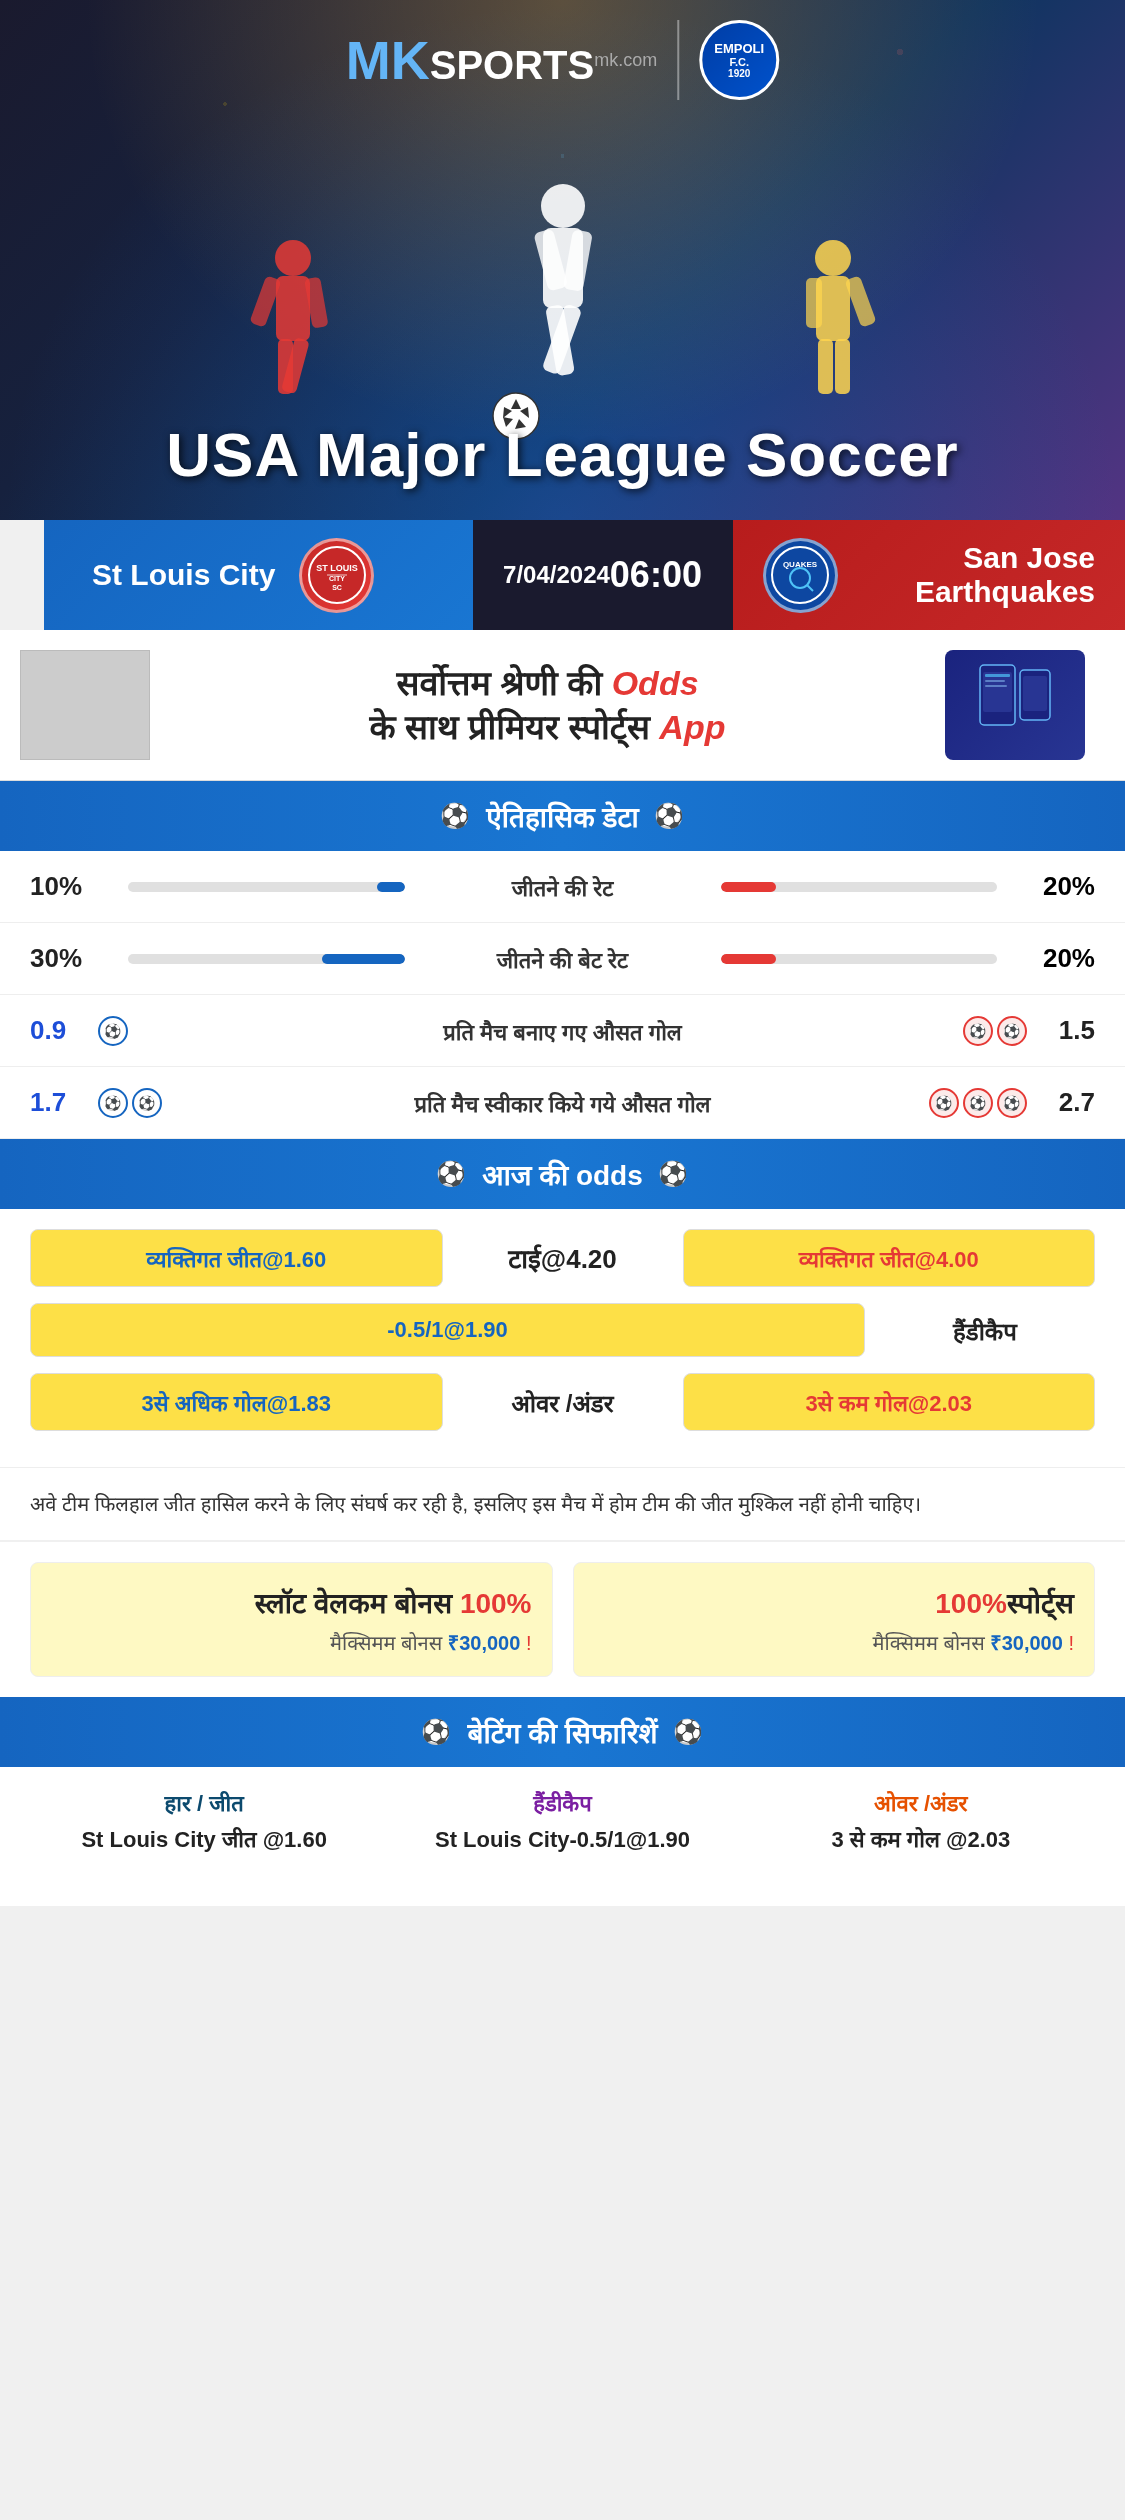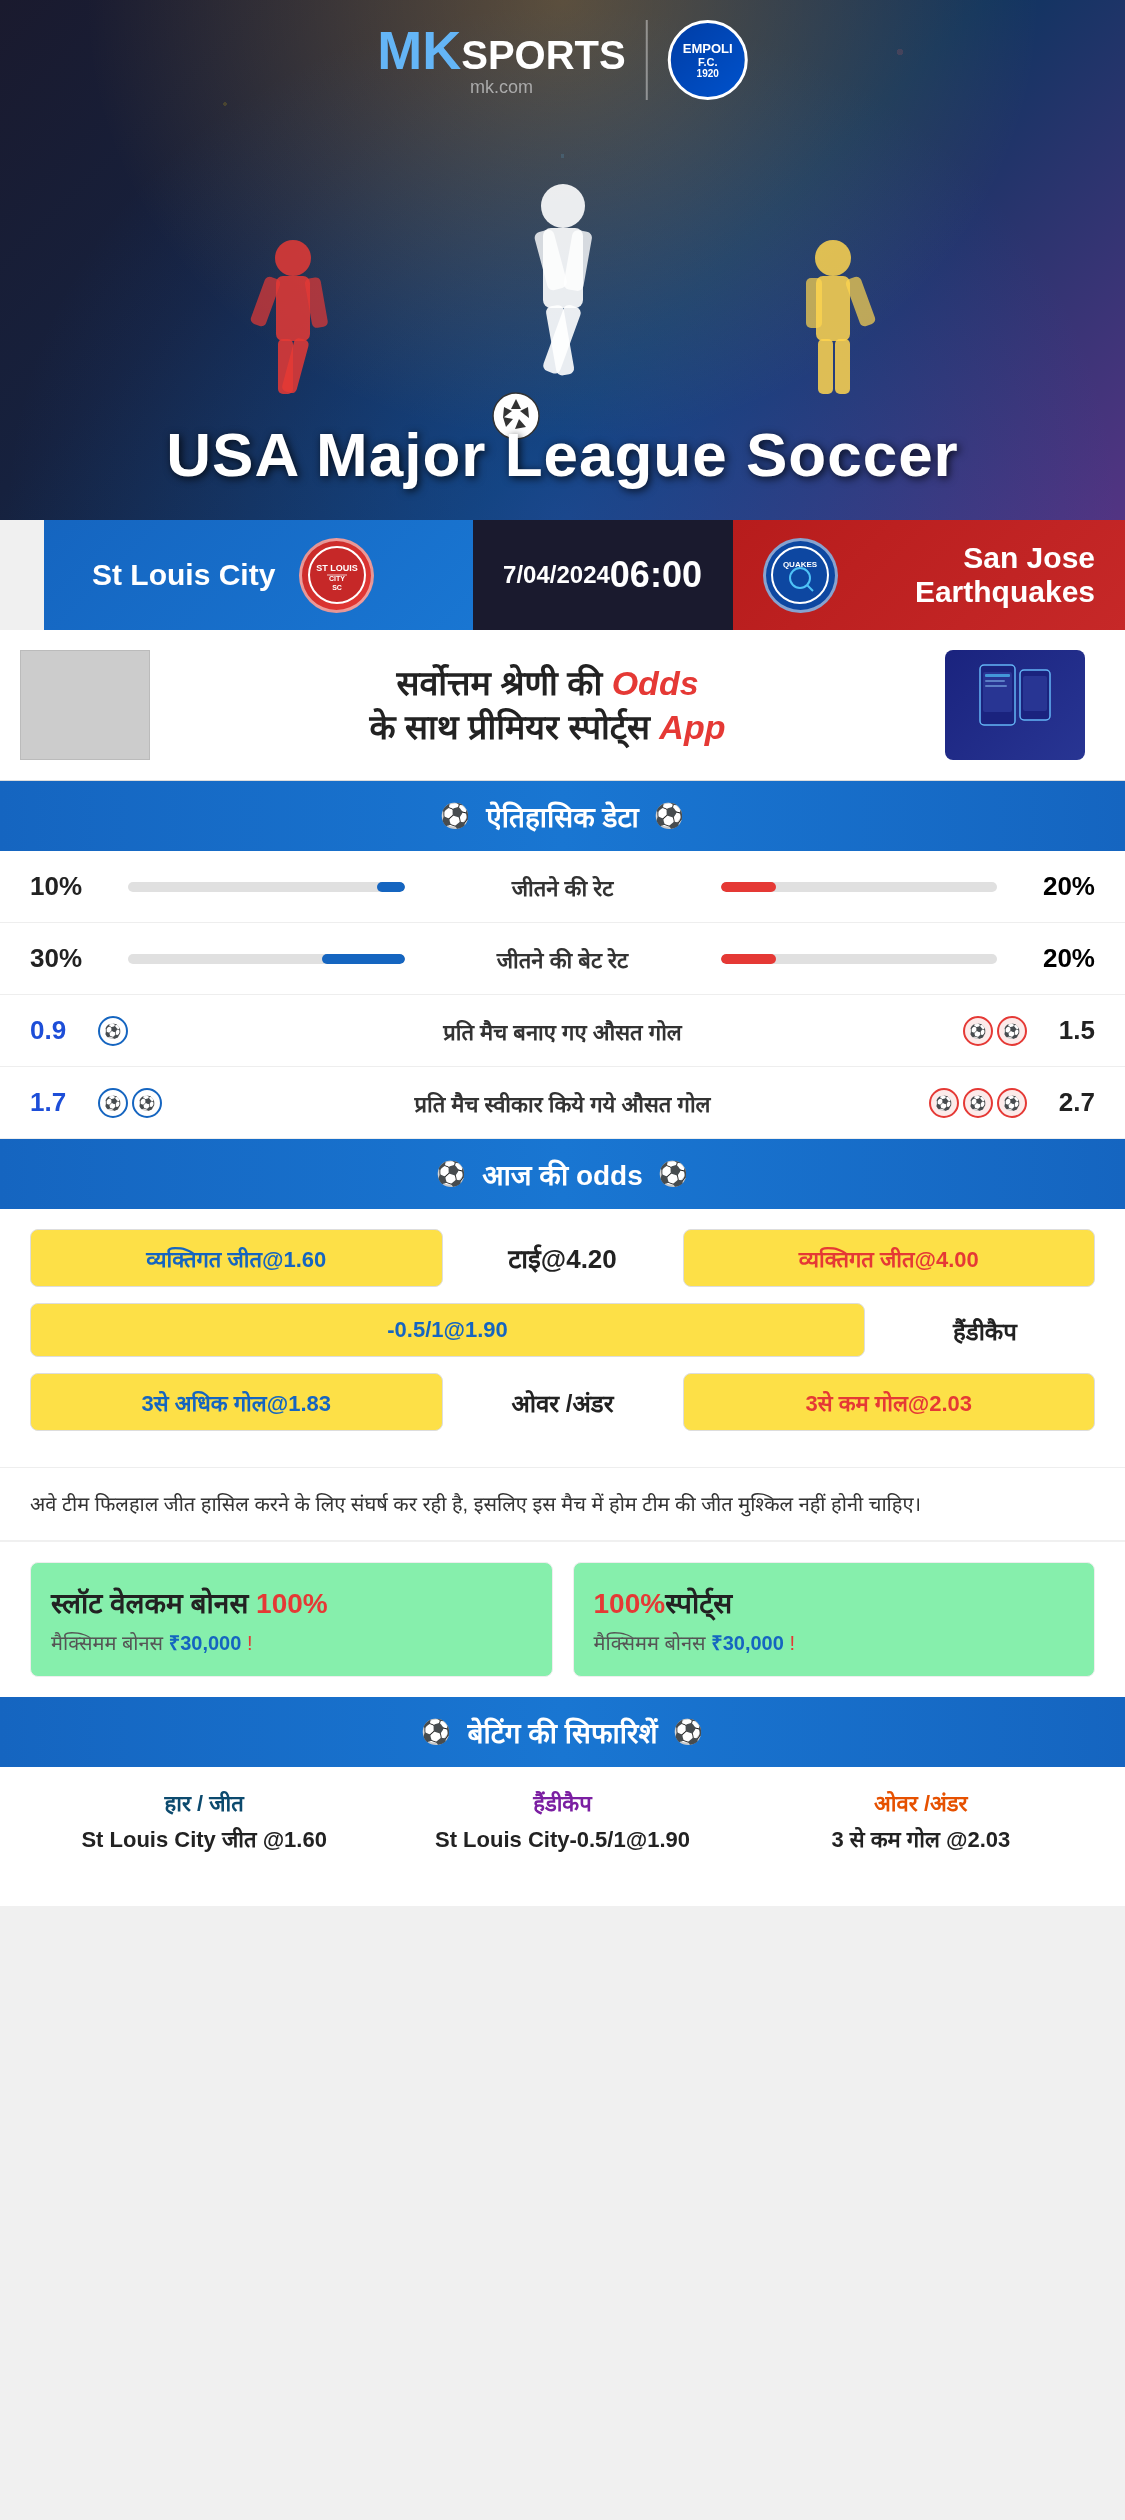--- a/index.html
+++ b/index.html
@@ -42,21 +42,21 @@
       top: 20px;
       left: 50%;
       transform: translateX(-50%);
       display: flex;
       align-items: center;
       gap: 20px;
       z-index: 10;
     }
     .mk-logo {
       display: flex;
-      flex-direction: column;
+      flex-direction: row;
       align-items: center;
       color: white;
     }
     .divider-line {
       width: 2px;
       height: 80px;
       background: rgba(255,255,255,0.4);
     }
     .empoli-logo {
       width: 80px;
@@ -424,22 +424,22 @@
       background: white;
       padding: 20px 30px;
       gap: 20px;
       border-top: 2px solid #f0f0f0;
     }
     .bonus-card {
       flex: 1;
       padding: 20px;
       border: 1px solid #eee;
       border-radius: 8px;
-      background: #86efac;
-      text-align: left;
+      background: #fef9c3;
+      text-align: right;
     }
     .bonus-title {
       font-size: 28px;
       font-weight: 800;
       color: #222;
       margin-bottom: 8px;
     }
     .bonus-title .pct { color: #e53935; }
     .bonus-title-red { color: #e53935; }
     .bonus-sub {

